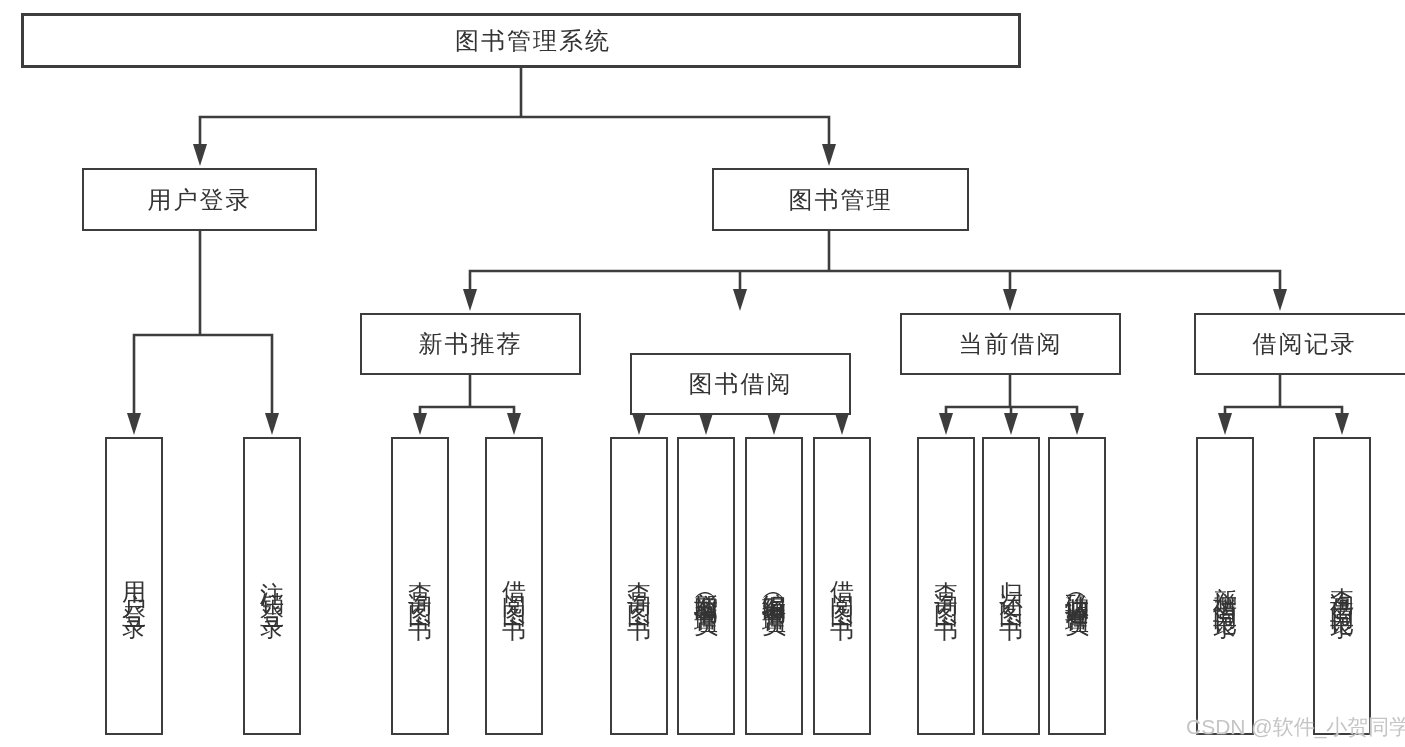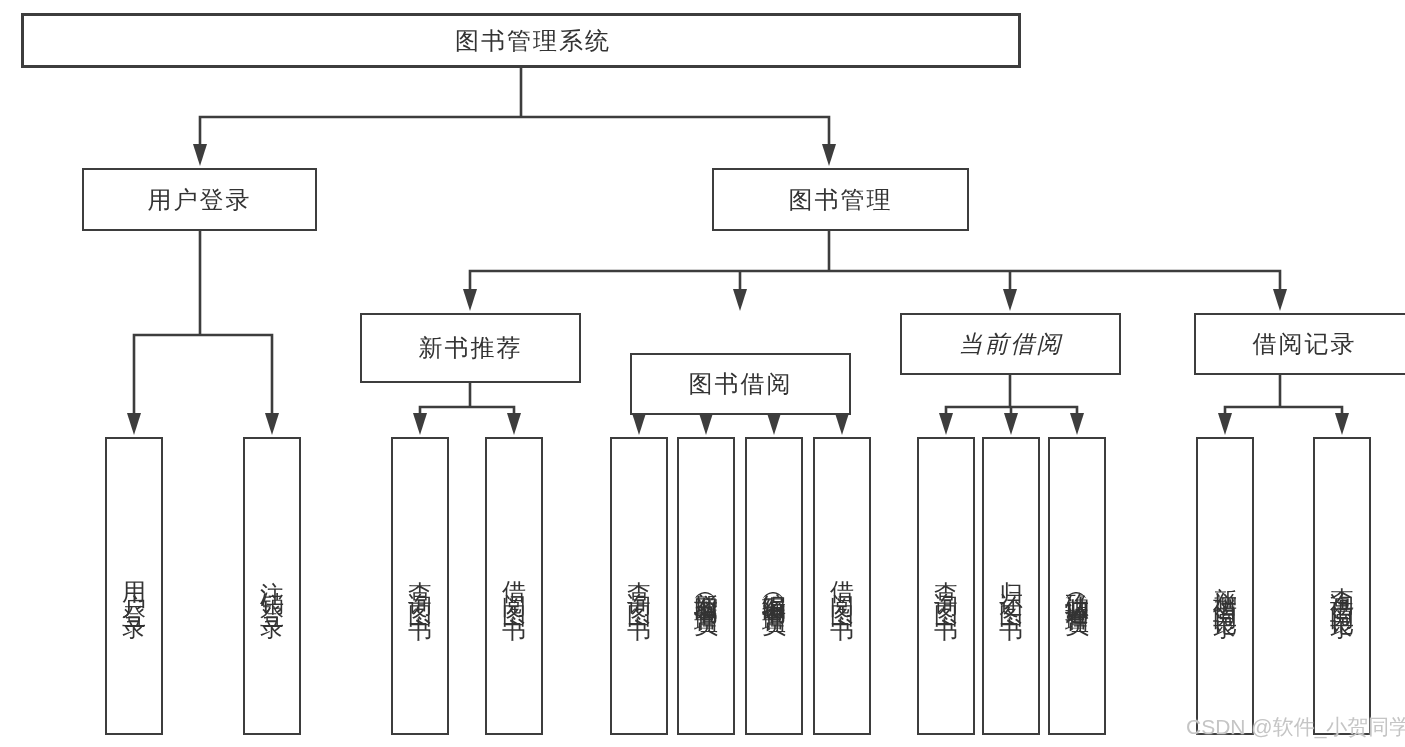--- a/index.html
+++ b/index.html
@@ -132,23 +132,23 @@
       <polygon class="arrow" points="1218,413 1232,413 1225,435"></polygon>
       <polygon class="arrow" points="1335,413 1349,413 1342,435"></polygon>
     </g>
   </svg>
 
   <div class="hbox root" style="left:21px; top:13px; width:1000px; height:55px;">图书管理系统</div>
 
   <div class="hbox" style="left:82px; top:168px; width:235px; height:63px;">用户登录</div>
   <div class="hbox" style="left:712px; top:168px; width:257px; height:63px;">图书管理</div>
 
-  <div class="hbox" style="left:360px; top:313px; width:221px; height:70px;">新书推荐</div>
+  <div class="hbox" style="left:360px; top:313px; width:221px; height:62px;">新书推荐</div>
   <div class="hbox" style="left:630px; top:313px; width:221px; height:62px;margin-top:40px;">图书借阅</div>
-  <div class="hbox" style="left:900px; top:313px; width:221px; height:62px;font-style:italic;">当前借阅</div>
+  <div class="hbox" style="left:900px; top:313px; width:221px; height:62px;">当前借阅</div>
   <div class="hbox" style="left:1170px; top:313px; width:221px; height:62px;margin-left:24px;">借阅记录</div>
 
   <div class="vbox" style="left:105px;">
     <span class="vtext ls4">用户登录</span>
   </div>
   <div class="vbox" style="left:243px;">
     <span class="vtext ls4">注销登录</span>
   </div>
 
   <div class="vbox" style="left:391px;">

